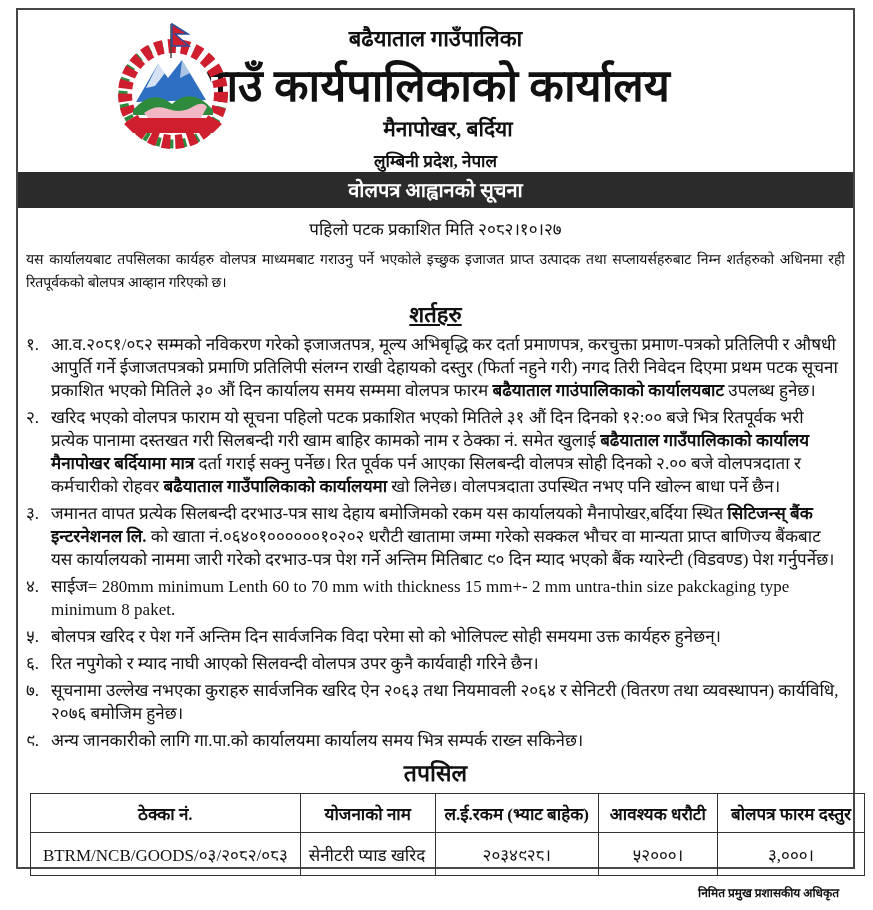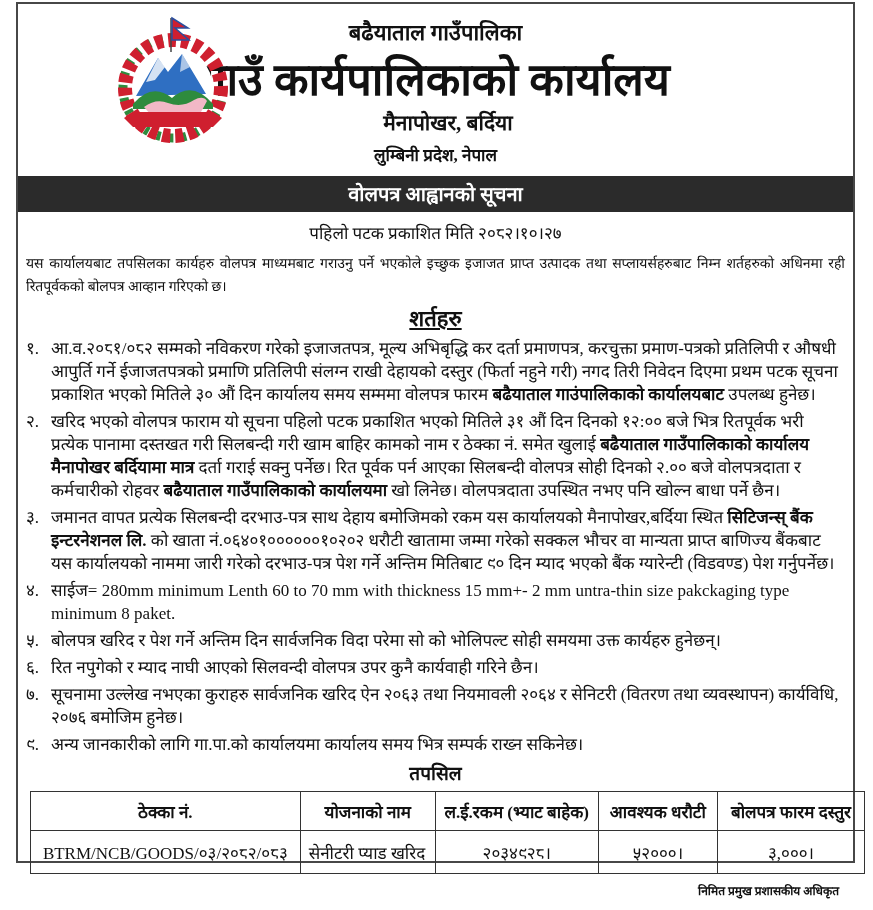--- a/index.html
+++ b/index.html
@@ -5,57 +5,57 @@
   html,body{margin:0;padding:0;background:#ffffff;}
   .page{
     position:relative;
     width:873px;height:910px;
     background:#ffffff;
     font-family:"Liberation Serif","DejaVu Serif",serif;
     color:#111;
     overflow:hidden;
   }
   .doc{
-    position:absolute;left:16px;top:2px;
+    position:absolute;left:16px;top:8px;
     width:839px;height:861px;
     border:2px solid #474747;
     background:#ffffff;
     box-sizing:border-box;
   }
   
   .hdr{position:relative;height:152px;padding-top:10px;}
   .emblem{position:absolute;left:90px;top:8px;width:130px;height:132px;}
   .hdr-text{text-align:center;font-weight:bold;line-height:1;}
   .h-muni{font-size:22px;margin-top:8px;}
   .h-office{font-size:45px;margin-top:14px;}
   .h-addr{font-size:21px;margin-top:10px;padding-left:25px;}
   .h-prov{font-size:17px;margin-top:13px;}
   
   .banner{
     background:#2b2b2b;color:#ffffff;
     text-align:center;font-weight:bold;font-size:20px;
-    height:36px;line-height:36px;margin-top:10px;
+    height:36px;line-height:36px;
   }
   .pubdate{text-align:center;font-weight:normal;font-size:17px;margin-top:9px;}
   
   .intro{
     margin:8px 8px 0 8px;font-size:14px;line-height:23px;
     text-align:justify;
   }
   .terms-heading{
     text-align:center;font-weight:bold;font-size:22px;
     text-decoration:underline;margin-top:4px;
   }
   .terms{margin:5px 8px 0 8px;}
   .term-item{display:flex;font-size:17px;line-height:23px;margin-bottom:4px;}
   .term-num{flex:0 0 25px;}
   .term-body{flex:1;text-align:left;}
   .b{font-weight:bold;}
   
-  .schedule-heading{text-align:center;font-weight:bold;font-size:19px;margin-top:2px;}
+  .schedule-heading{text-align:center;font-weight:bold;font-size:23px;margin-top:2px;}
   table.sched{
     border-collapse:collapse;margin:5px 12px 0 12px;
     width:835px;table-layout:fixed;
   }
   table.sched th,table.sched td{
     border:1.5px solid #333;font-size:17px;padding:6px 4px;
   }
   table.sched th{font-weight:bold;text-align:center;height:26px;}
   table.sched td{height:30px;text-align:center;}
   table.sched td:nth-child(2){text-align:left;padding-left:8px;}

